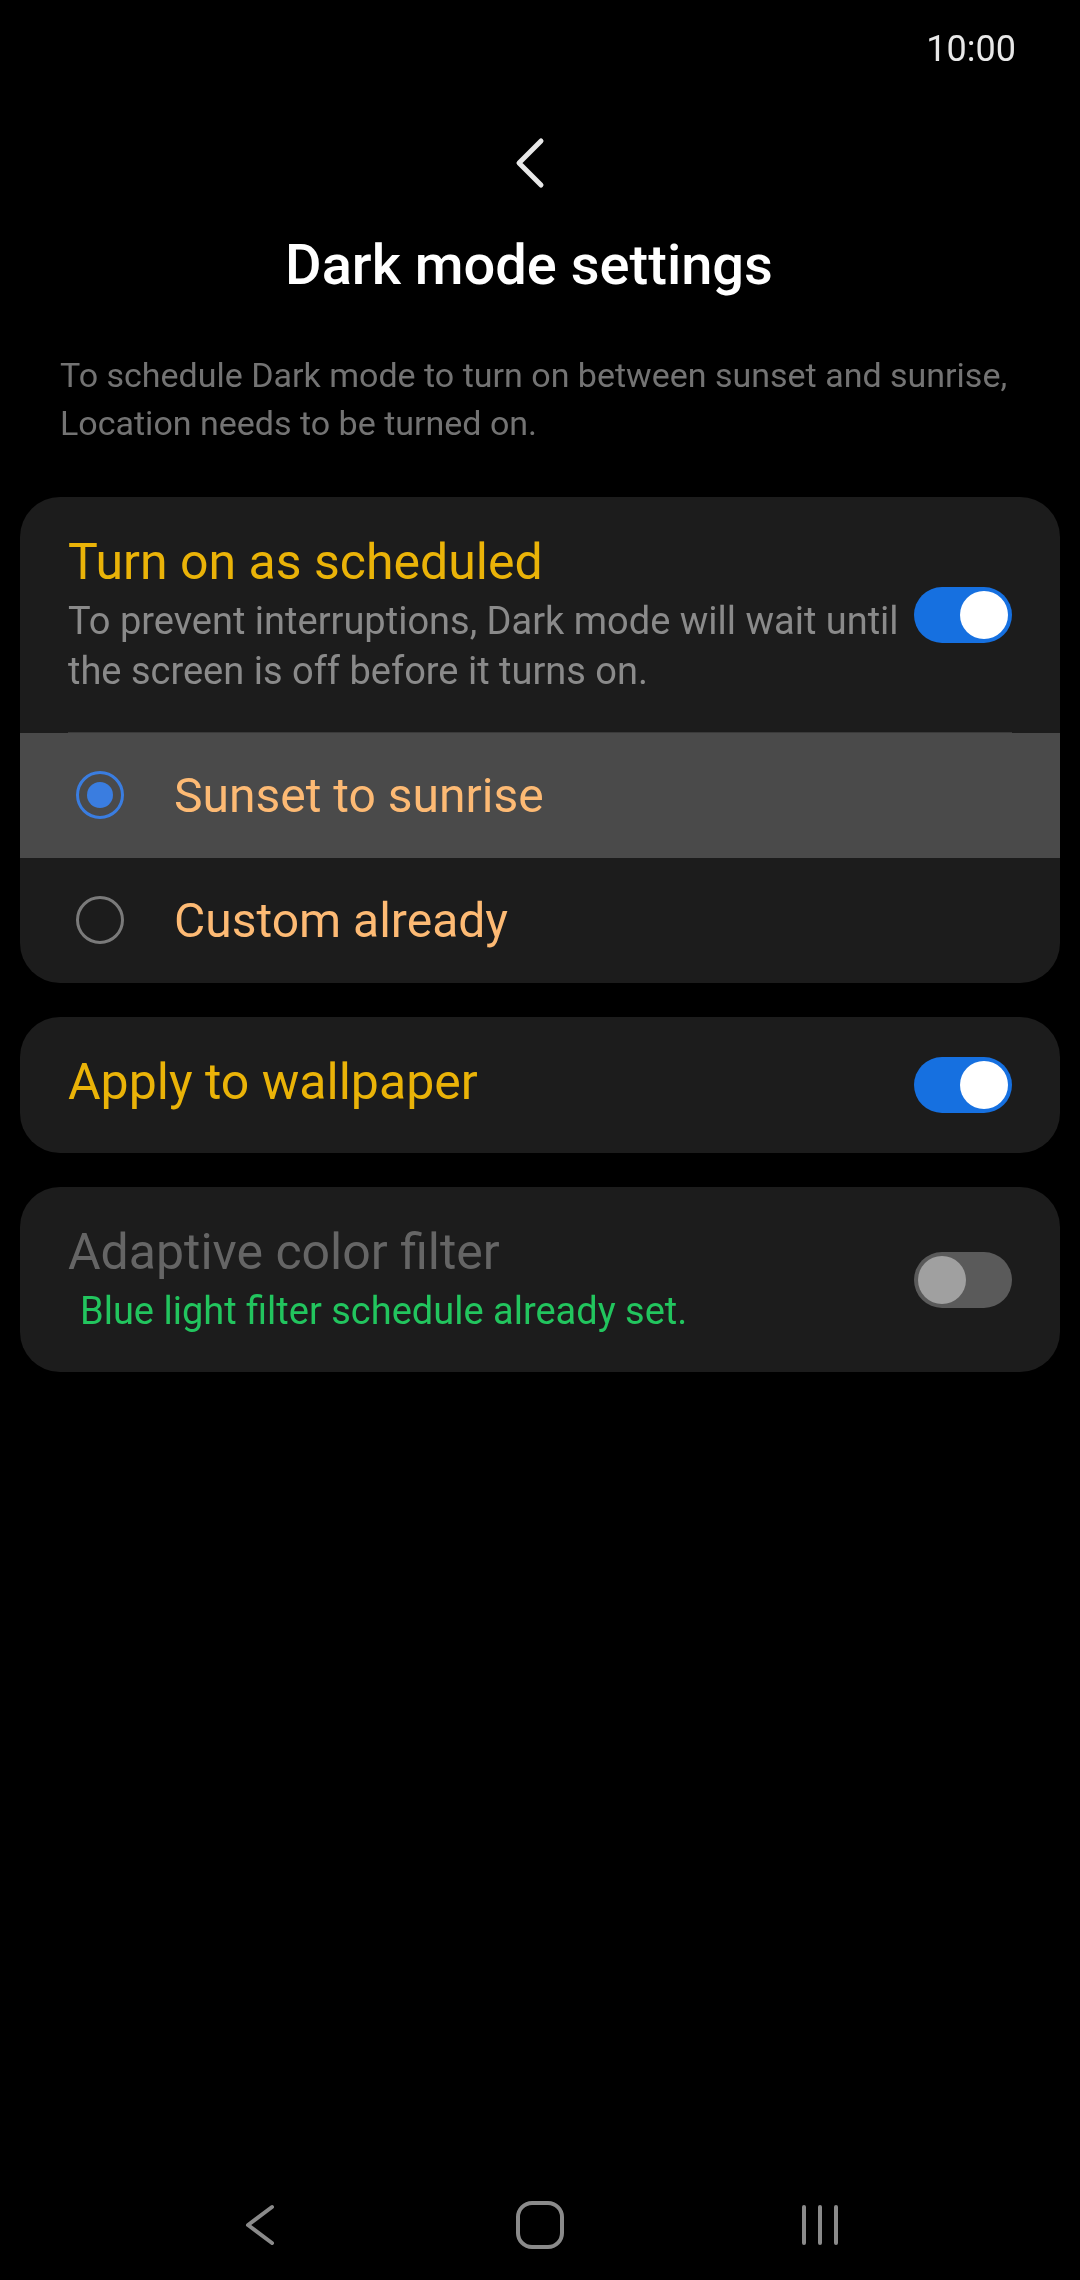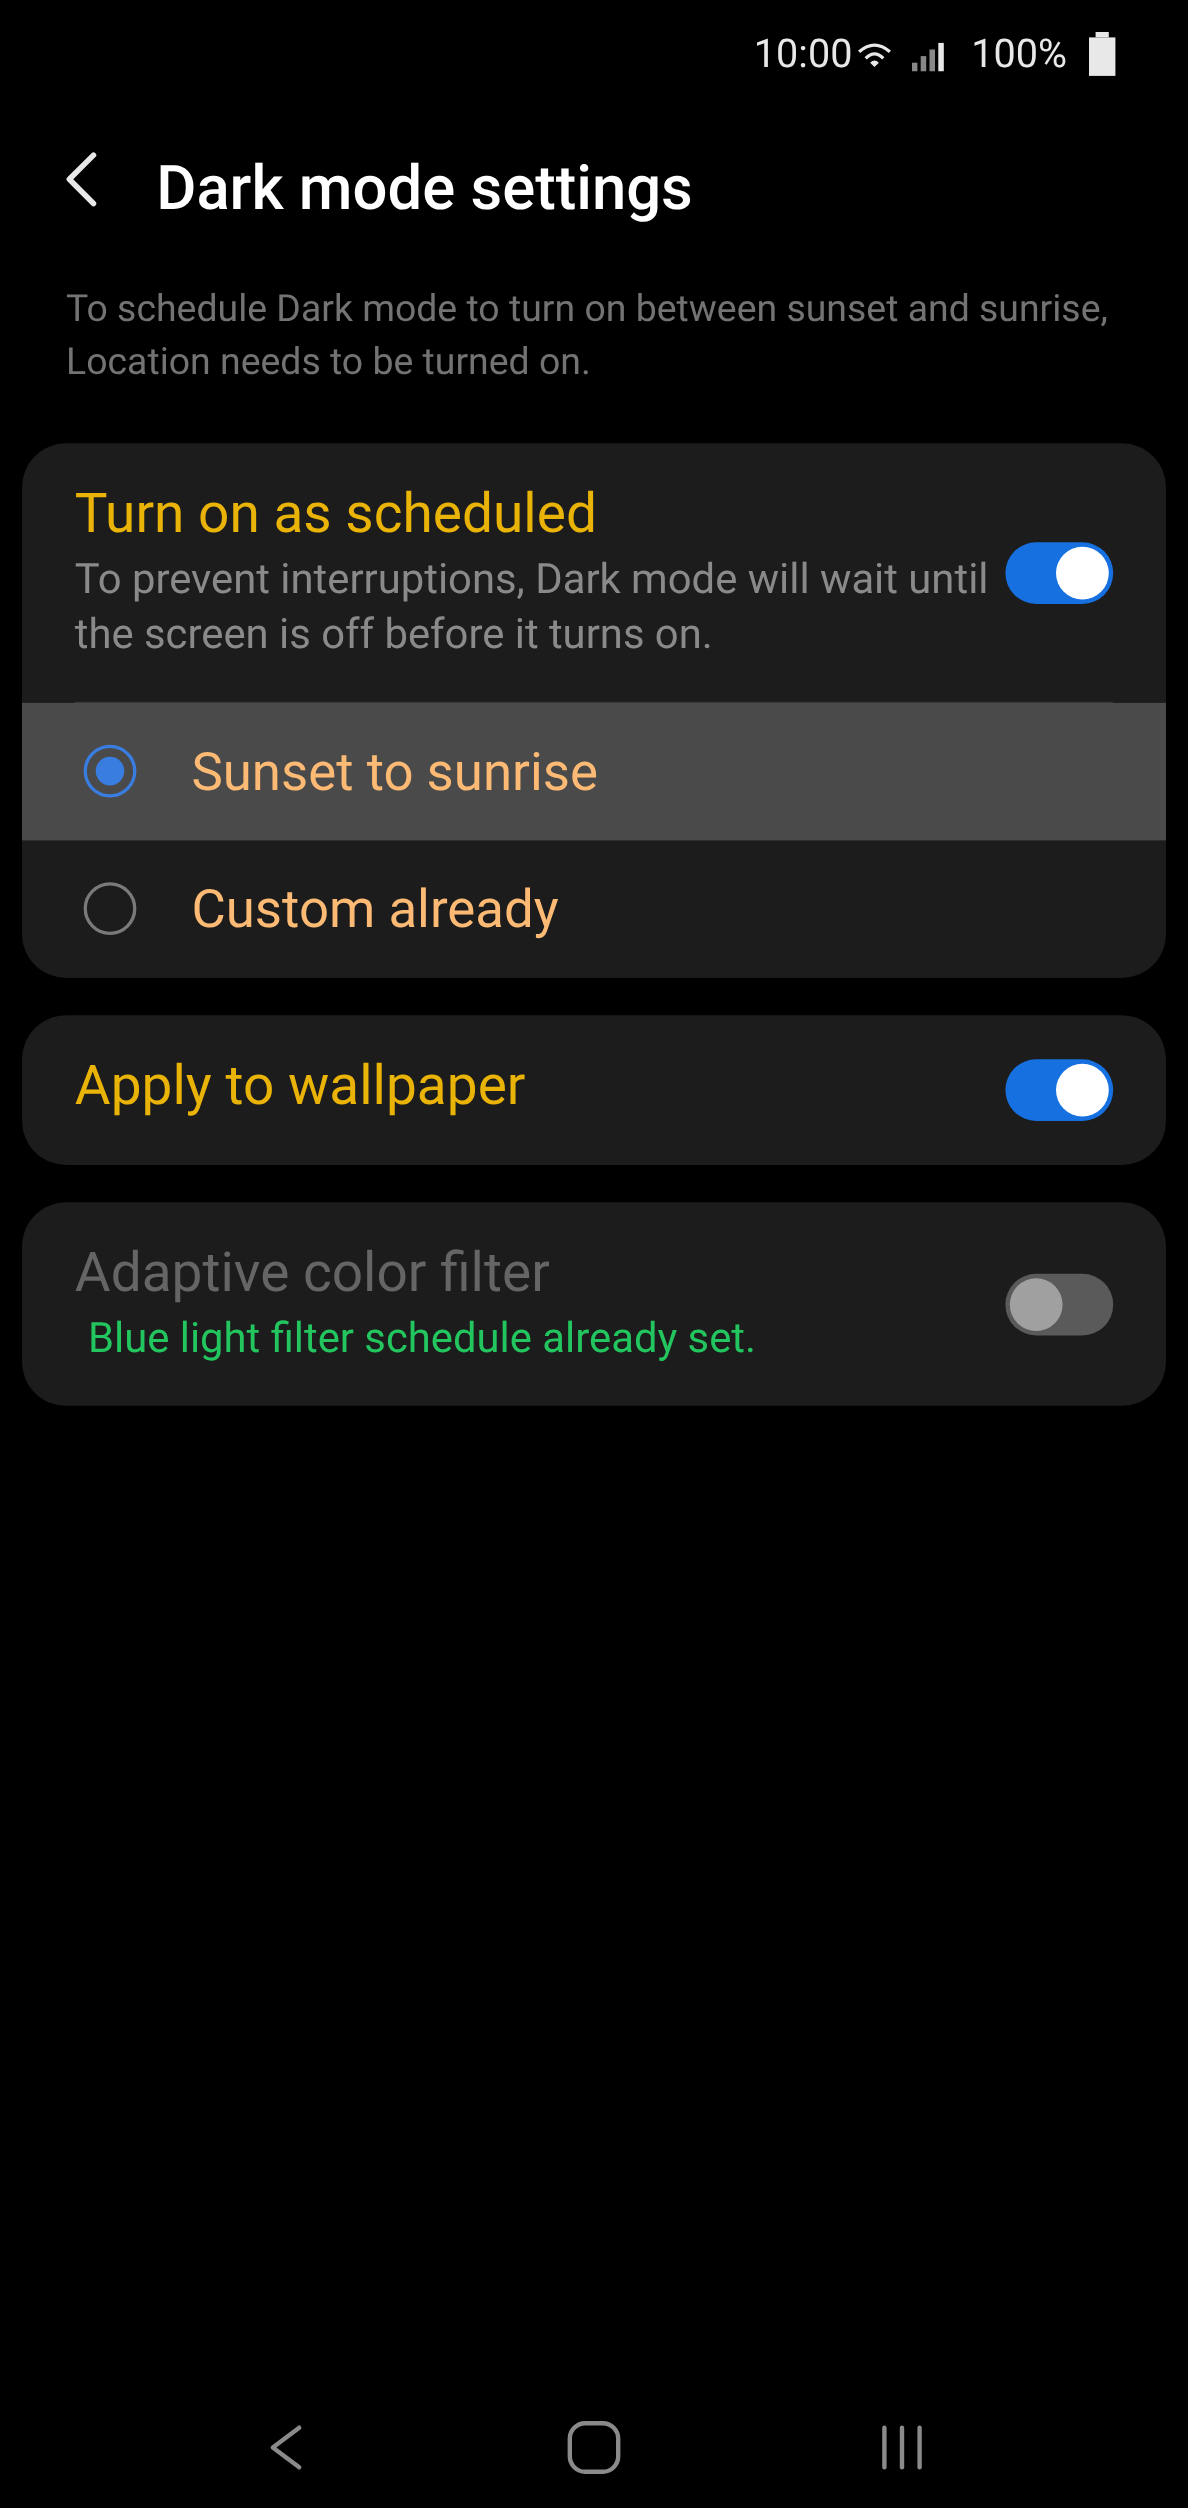--- a/index.html
+++ b/index.html
@@ -32,23 +32,24 @@
     }
     .status-icons {
       display: flex;
       align-items: center;
       gap: 14px;
     }
     
     
     .header {
       display: flex;
-      align-items: flex-start;
+      align-items: center;
       padding: 40px 70px 34px 48px;
       gap: 44px;
+      flex-direction: column;
     }
     .back-btn {
       width: 50px;
       height: 50px;
       display: flex;
       align-items: center;
       justify-content: center;
     }
     .page-title {
       font-size: 56px;
@@ -186,40 +187,20 @@
       display: flex;
       align-items: center;
       justify-content: center;
     }
   </style>
 </head>
 <body>
 
 <div class="status-bar">
   <span>10:00</span>
-  <div class="status-right">
-    <div class="status-icons">
-      <svg width="40" height="32" viewBox="0 0 40 32" fill="none">
-        <path d="M20 28 L24 24 Q20 20 16 24 Z" fill="#e8e8e8"></path>
-        <path d="M12 20 Q20 12 28 20" stroke="#e8e8e8" stroke-width="3" fill="none"></path>
-        <path d="M6 14 Q20 2 34 14" stroke="#e8e8e8" stroke-width="3" fill="none"></path>
-      </svg>
-      <svg width="36" height="32" viewBox="0 0 36 32" fill="none">
-        <rect x="0" y="24" width="5" height="8" fill="#888"></rect>
-        <rect x="8" y="18" width="5" height="14" fill="#888"></rect>
-        <rect x="16" y="12" width="5" height="20" fill="#888"></rect>
-        <rect x="24" y="6" width="5" height="26" fill="#e8e8e8"></rect>
-      </svg>
-    </div>
-    <span>100%</span>
-    <svg width="28" height="40" viewBox="0 0 28 40" fill="none">
-      <rect x="8" y="0" width="12" height="5" fill="#e8e8e8"></rect>
-      <rect x="2" y="5" width="24" height="35" fill="#e8e8e8"></rect>
-    </svg>
-  </div>
 </div>
 
 <div class="header">
   <div class="back-btn">
     <svg width="32" height="52" viewBox="0 0 32 52" fill="none">
       <path d="M28 4 L6 26 L28 48" stroke="#e8e8e8" stroke-width="5" fill="none" stroke-linecap="round" stroke-linejoin="round"></path>
     </svg>
   </div>
   <div class="page-title">Dark mode settings</div>
 </div>

